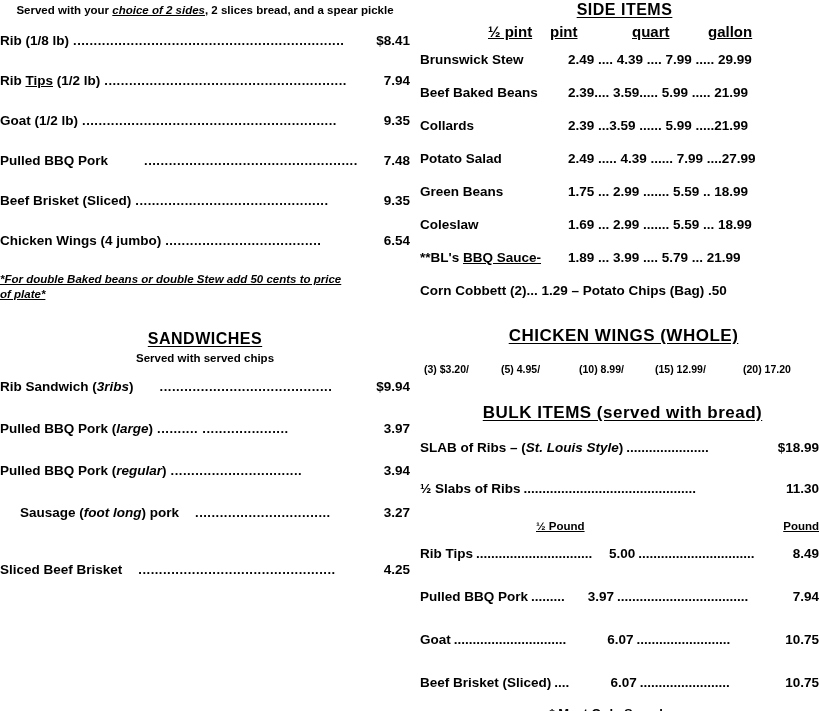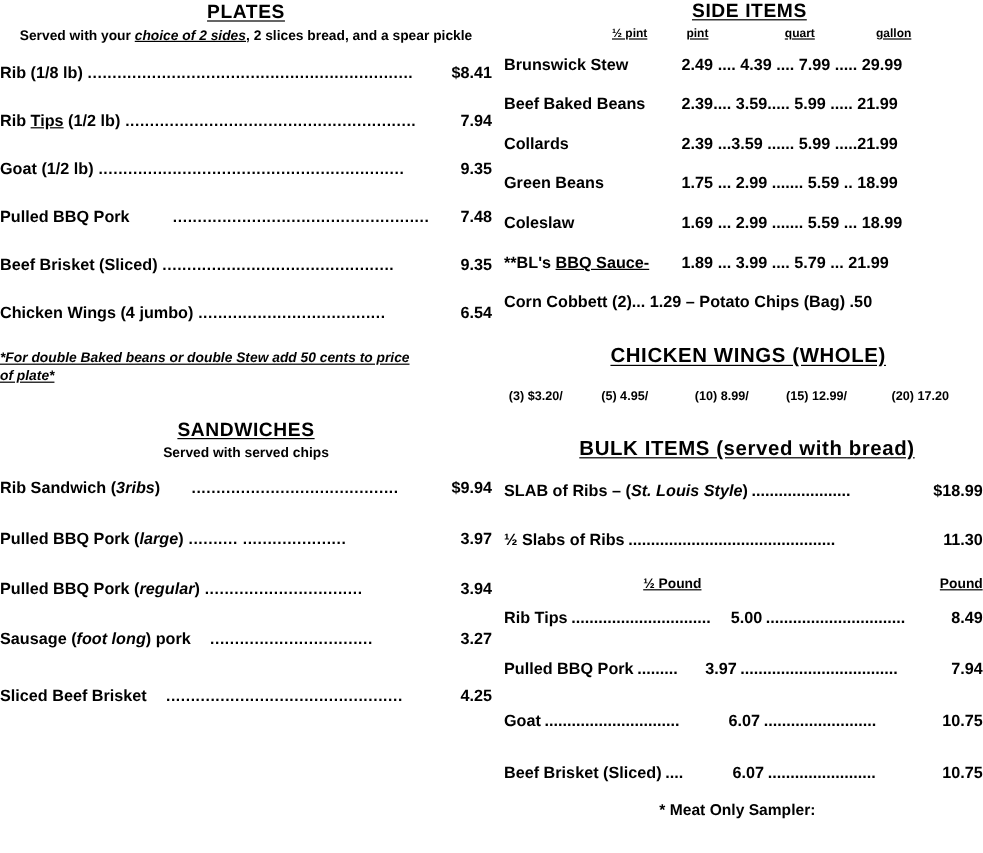--- a/index.html
+++ b/index.html
@@ -89,22 +89,22 @@
     font-weight: bold;
     font-size: 11.5px;
     line-height: 15px;
     text-decoration: underline;
   }
 
   
   .side-head {
     display: flex;
     font-weight: bold;
-    font-size: 10px;
-    margin-left: 90px;
+    font-size: 15px;
+    margin-left: 68px;
   }
   .side-head span {
     text-decoration: underline;
   }
   .side-row {
     display: flex;
     align-items: baseline;
     font-weight: bold;
     font-size: 13.5px;
     white-space: nowrap;
@@ -150,21 +150,20 @@
     font-size: 13px;
   }
 </style>
 </head>
 <body>
 
 <div class="page">
 
   <div class="col-left">
 
-    <div class="sec-title" style="margin-top:2px;">PLATES</div>
 
     <div class="sec-sub" style="margin-top:3px;"><span>Served with your </span><span class="u-i">choice of 2 sides</span><span>, 2 slices bread, and a spear pickle</span></div>
 
     <div style="margin-top:16px;">
       <div class="row" style="margin-bottom:25px;">
         <span class="nm">Rib (1/8 lb)</span>
         <span class="dots">..................................................................</span>
         <span class="pr" style="width:52px;">$8.41</span>
       </div>
       <div class="row" style="margin-bottom:25px;">
@@ -209,21 +208,21 @@
       <div class="row" style="margin-bottom:27px;">
         <span class="nm">Pulled BBQ Pork (<span class="it">large</span>)</span>
         <span class="dots">..........  .....................</span>
         <span class="pr" style="width:52px;">3.97</span>
       </div>
       <div class="row" style="margin-bottom:27px;">
         <span class="nm">Pulled BBQ Pork (<span class="it">regular</span>)</span>
         <span class="dots">................................</span>
         <span class="pr" style="width:52px;">3.94</span>
       </div>
-      <div class="row" style="margin-bottom:32px;">
+      <div class="row" style="margin-bottom:42px;padding-left:20px;">
         <span class="nm">Sausage (<span class="it">foot long</span>) pork</span>
         <span class="dots" style="padding-left:16px;">.................................</span>
         <span class="pr" style="width:52px;">3.27</span>
       </div>
       <div class="row">
         <span class="nm">Sliced Beef Brisket</span>
         <span class="dots" style="padding-left:16px;">................................................</span>
         <span class="pr" style="width:52px;">4.25</span>
       </div>
     </div>
@@ -246,20 +245,24 @@
         <span class="sname">Brunswick Stew</span>
         <span class="sprices">2.49 .... 4.39  .... 7.99 ..... 29.99</span>
       </div>
       <div class="side-row" style="margin-bottom:18px;">
         <span class="sname">Beef Baked Beans</span>
         <span class="sprices">2.39.... 3.59..... 5.99 ..... 21.99</span>
       </div>
       <div class="side-row" style="margin-bottom:18px;">
         <span class="sname">Collards</span>
         <span class="sprices">2.39  ...3.59 ...... 5.99 .....21.99</span>
+      </div>
+      <div class="side-row" style="margin-bottom:18px;">
+        <span class="sname">Potato Salad</span>
+        <span class="sprices">2.49 ..... 4.39 ...... 7.99 ....27.99</span>
       </div>
       <div class="side-row" style="margin-bottom:18px;">
         <span class="sname">Green Beans</span>
         <span class="sprices">1.75 ... 2.99 ....... 5.59  .. 18.99</span>
       </div>
       <div class="side-row" style="margin-bottom:18px;">
         <span class="sname">Coleslaw</span>
         <span class="sprices">1.69 ... 2.99 ....... 5.59 ... 18.99</span>
       </div>
       <div class="side-row" style="margin-bottom:18px;">

